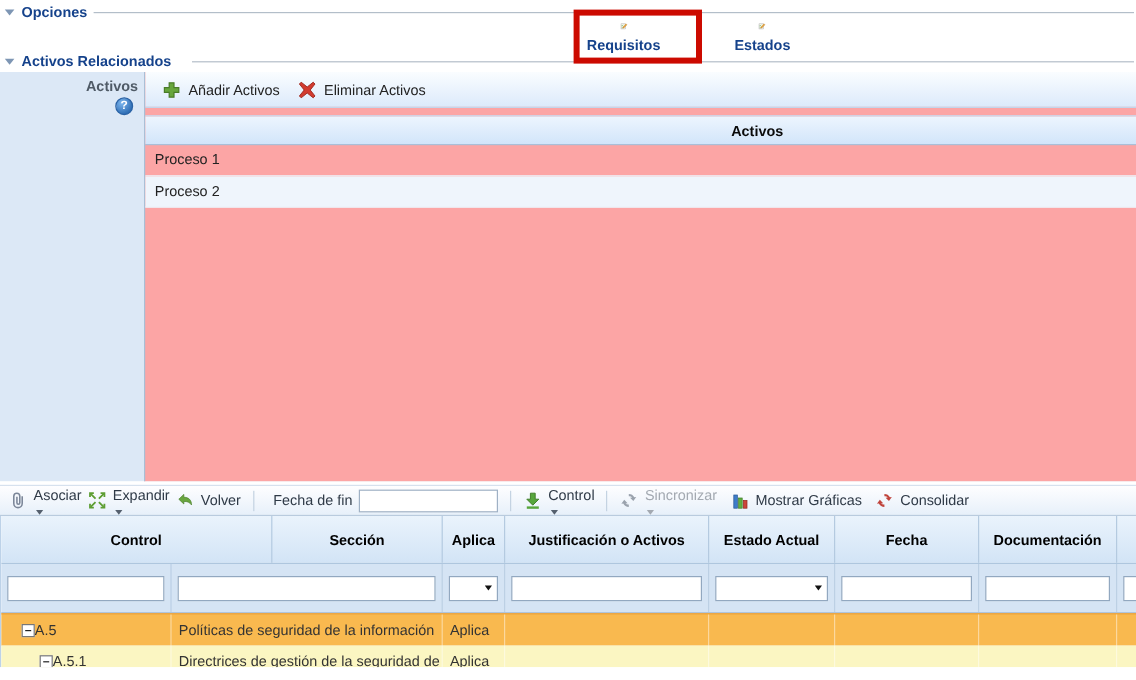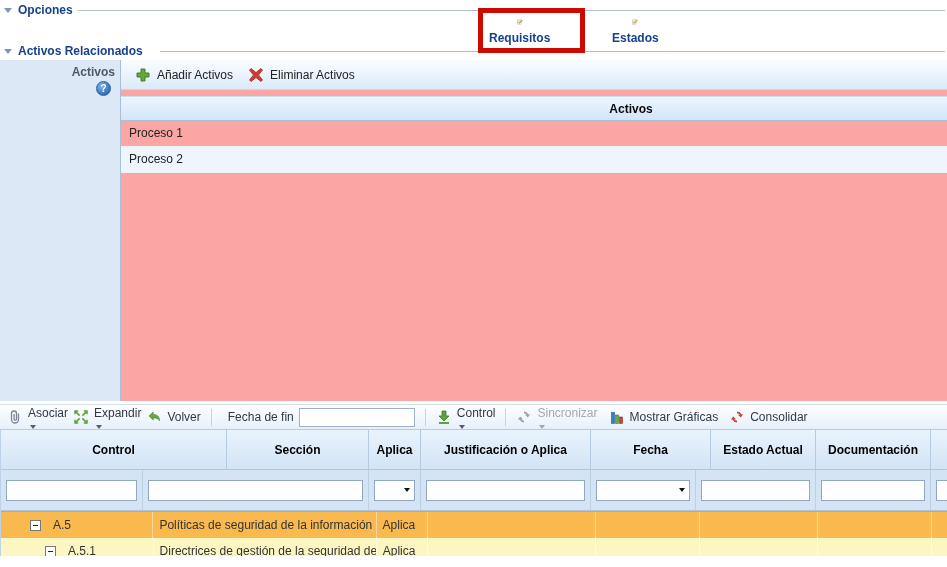--- a/index.html
+++ b/index.html
@@ -73,21 +73,21 @@
   .fselect { height:21px; border:1px solid #92A8C0; background:#fff; display:flex;
              align-items:center; justify-content:flex-end; padding-right:4px; cursor:pointer; }
   .fselect .caret { border-top-color:#111; }
   .c0{width:142px}.c1{width:226px}.c2{width:52px}.c3{width:170px}
   .c4{width:105px}.c5{width:120px}.c6{width:115px}.c7{width:90px}
   .drow { display:flex; width:1020px; font-size:12px; color:#333; cursor:pointer; }
   .row-parent { height:27px; background:#F9B94F; border-top:1px solid #E9A13A; }
   .row-child  { height:26px; background:#FBF6C2; }
   .dcell { border-right:1px solid rgba(255,255,255,0.45); height:100%;
            display:flex; align-items:center; padding:0 6px; overflow:hidden; white-space:nowrap; }
-  .seccion-cell { gap:12px;margin-left:12px; }
+  .seccion-cell { gap:0; }
   .minusbox { width:11px; height:11px; min-width:11px; background:#fff;
               border:1px solid #777; display:flex; align-items:center;
               justify-content:center; cursor:pointer; }
   .minusline { width:5px; height:1px; background:#222; }
   .ind1 { padding-left:17px; } .ind2 { padding-left:32px; }
 
   svg { display:block; }
 </style>
 </head>
 <body>
@@ -218,23 +218,23 @@
     <div class="titem">
       <span>Consolidar</span>
     </div>
   </div>
 
   <div class="cgrid">
     <div class="hrow">
       <div class="hcell c1">Control</div>
       <div class="hcell c0">Sección</div>
       <div class="hcell c2">Aplica</div>
-      <div class="hcell c3">Justificación o Aplica</div>
+      <div class="hcell c3">Justificación o Activos</div>
+      <div class="hcell c4">Estado Actual</div>
       <div class="hcell c5">Fecha</div>
-      <div class="hcell c4">Estado Actual</div>
       <div class="hcell c6">Documentación</div>
       <div class="hcell c7"></div>
     </div>
     <div class="frow">
       <div class="fcell c0">
         <input class="filter-input" value="" style="">
       </div>
       <div class="fcell c1">
         <input class="filter-input" value="" style="">
       </div>

